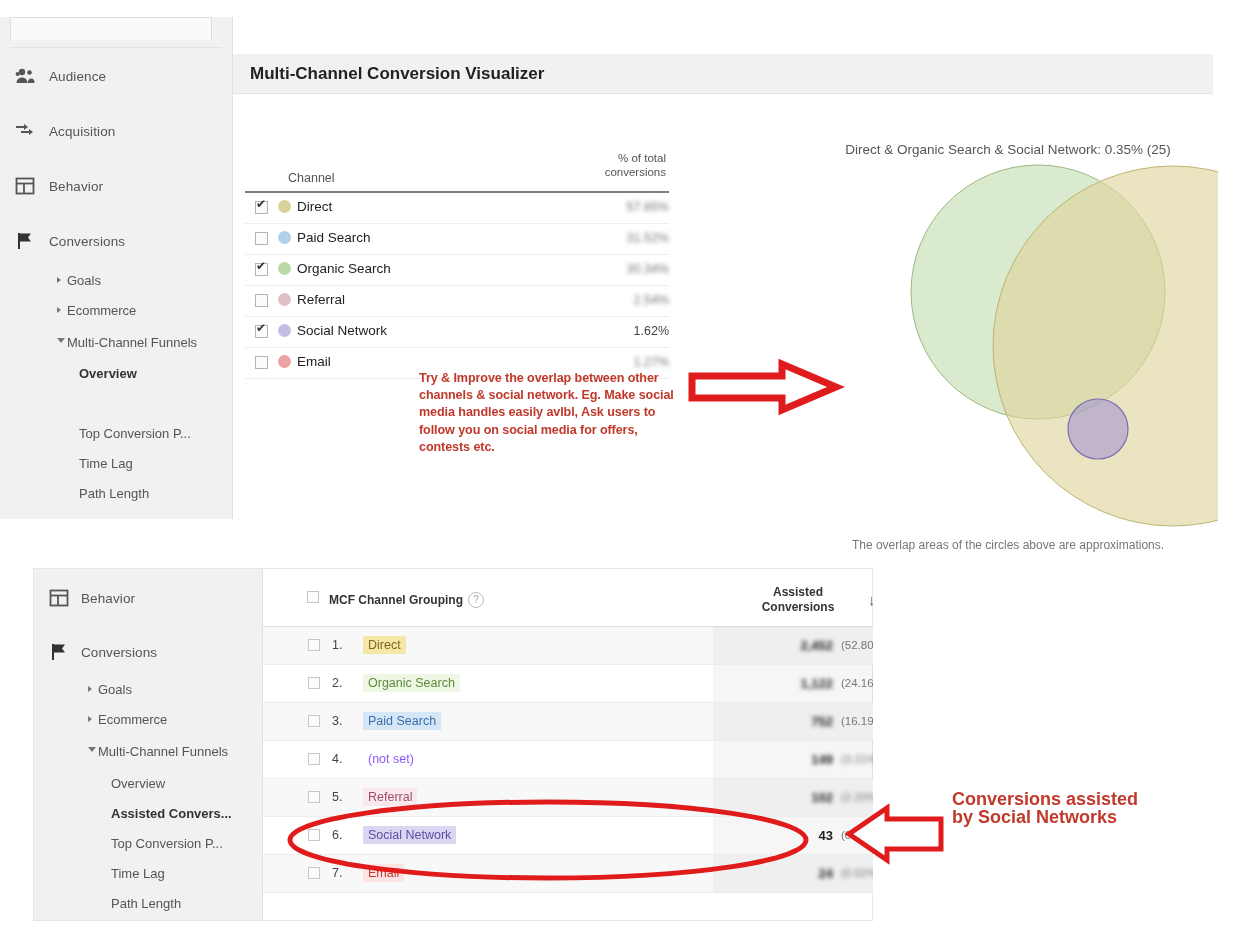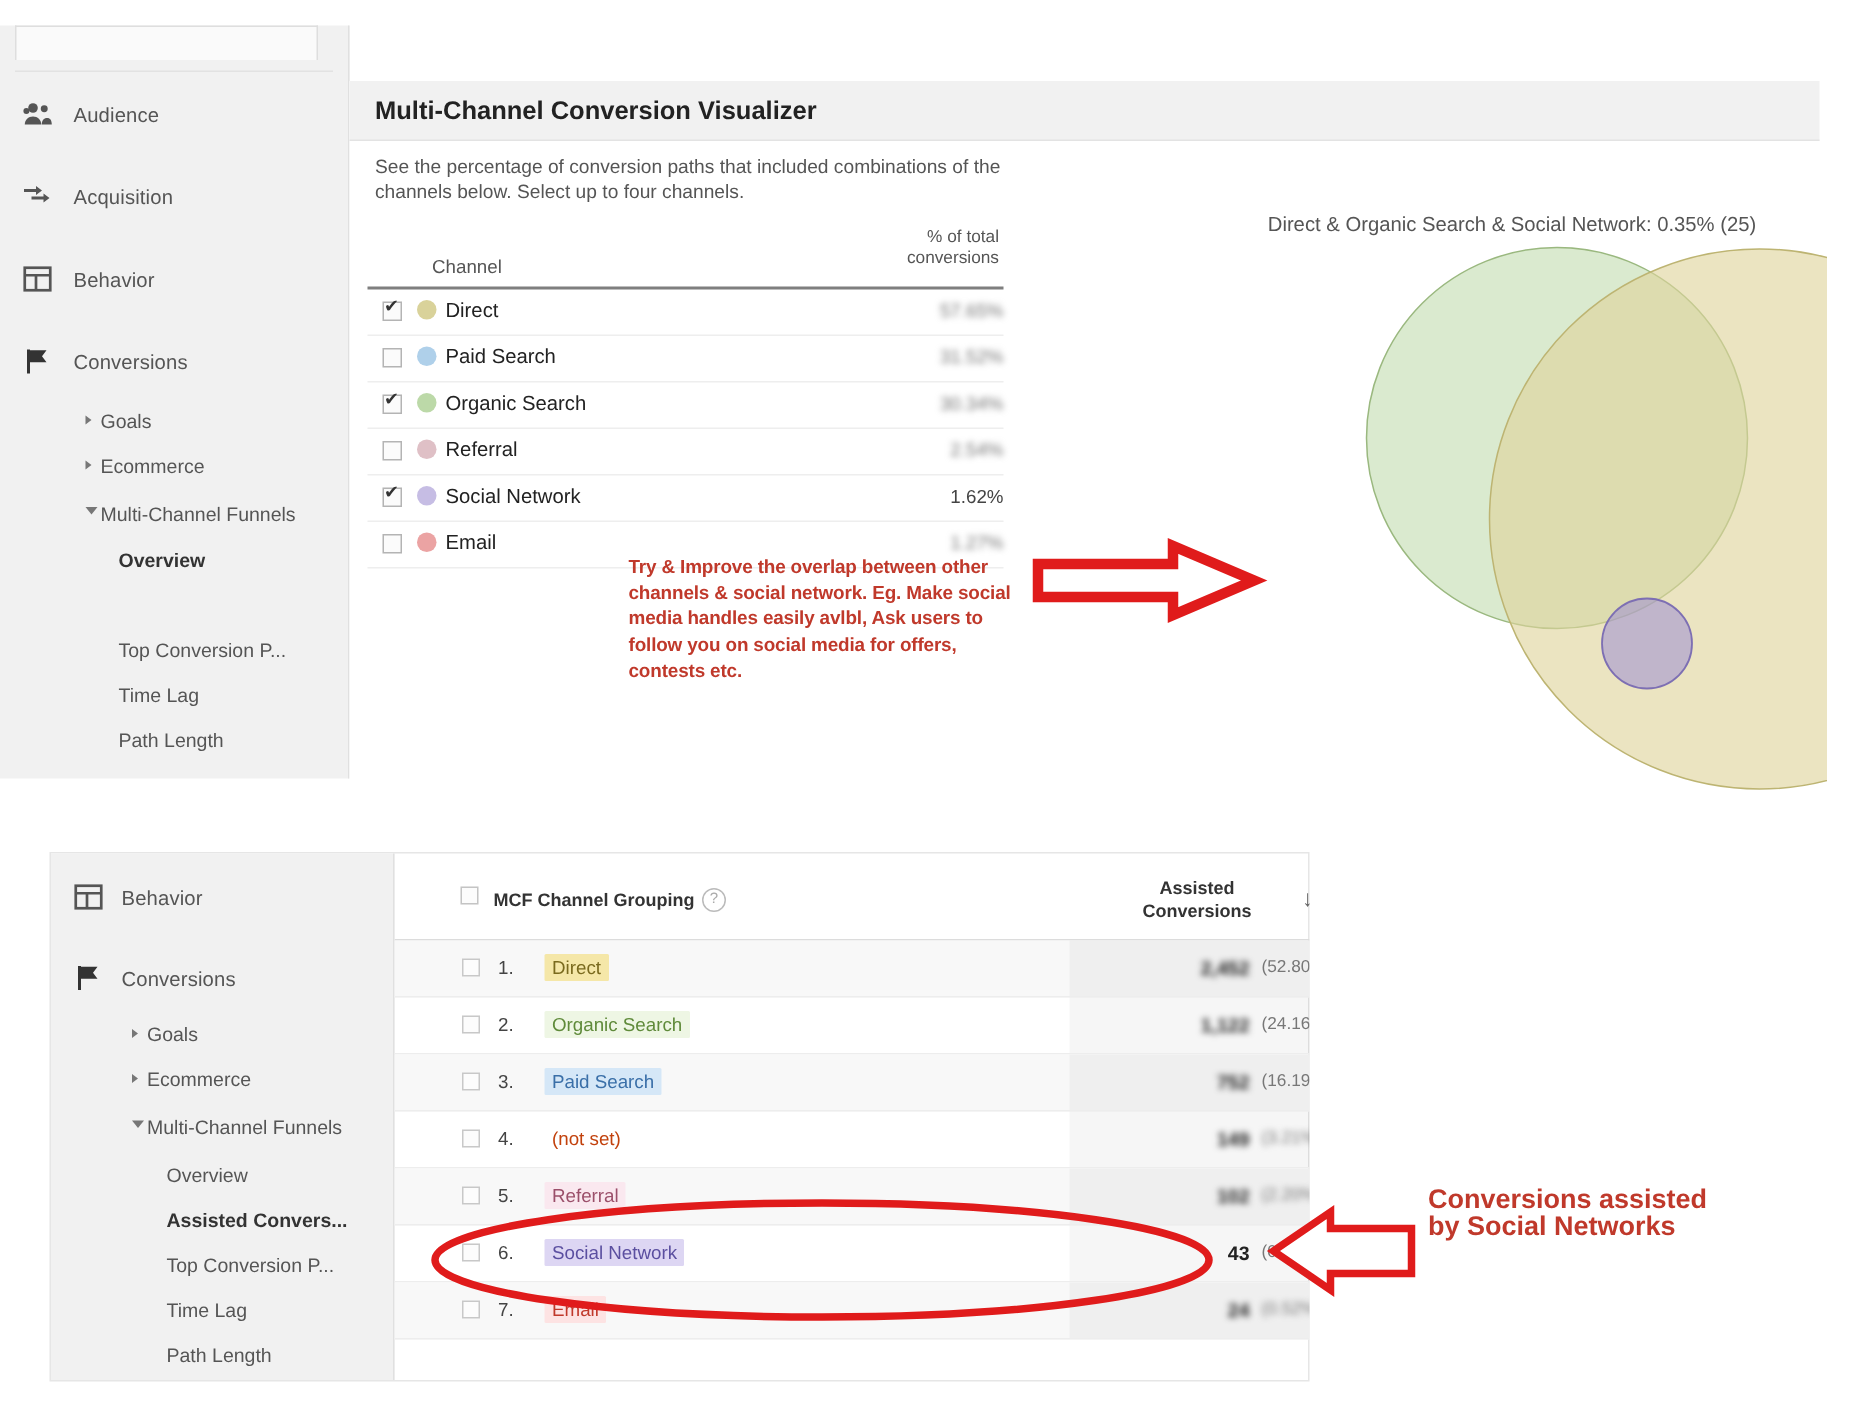--- a/index.html
+++ b/index.html
@@ -471,21 +471,20 @@
       <span class="nav-lbl">Time Lag</span>
     </div>
     <div class="nav-leaf" style="top:461px">
       <span class="nav-lbl">Path Length</span>
     </div>
   </div>
 
   <div id="report-card">
     <div id="report-header"></div>
     <div id="report-title">Multi-Channel Conversion Visualizer</div>
-    <div id="report-desc">See the percentage of conversion paths that included combinations of the channels below. Select up to four channels.</div>
 
     <div id="channel-table">
       <div id="channel-thead">
         <span id="ch-head-channel">Channel</span>
         <span id="ch-head-pct">
           <span>% of total</span><br>
           <span>conversions</span>
         </span>
       </div>
 
@@ -528,20 +527,21 @@
     </div>
 
     <div id="venn-title">Direct &amp; Organic Search &amp; Social Network: 0.35% (25)</div>
 
     <svg id="venn-svg" width="440" height="375">
       <circle cx="260" cy="128" r="127" fill="#bcd9a8" fill-opacity="0.55" stroke="#9ab87f" stroke-width="1"></circle>
       <circle cx="395" cy="182" r="180" fill="#dfd49b" fill-opacity="0.62" stroke="#bdb472" stroke-width="1"></circle>
       <circle cx="320" cy="265" r="30" fill="#9a8ad4" fill-opacity="0.52" stroke="#7d6fb3" stroke-width="1.2"></circle>
     </svg>
 
+    <div id="venn-caption">The overlap areas of the circles above are approximations.</div>
   </div>
 
   <div id="anno-top">Try &amp; Improve the overlap between other channels &amp; social network. Eg. Make social media handles easily avlbl, Ask users to follow you on social media for offers, contests etc.</div>
 
   <svg id="arrow-top" width="170" height="58">
     <path d="M6 18 L96 18 L96 6 L150 29 L96 52 L96 40 L6 40 Z" fill="#ffffff" stroke="#e01b1b" stroke-width="7" stroke-linejoin="miter"></path>
   </svg>
 </div>
 
 <div id="bottom-panel">
@@ -638,21 +638,21 @@
       <span class="as-name" style="background:#d5e7f7;color:#3a6fa8">Paid Search</span>
       <span class="as-val blur-s">752</span>
       <span class="as-pct">(16.19%)</span>
 
     </div>
 
     <div class="as-row">
       <span class="as-metric-bg"></span>
       <span class="as-cb"></span>
       <span class="as-idx">4.</span>
-      <span class="as-name" style="background:transparent;color:#c2410c">(not set)</span>
+      <span class="as-name" style="background:transparent;color:#8b5cf6">(not set)</span>
       <span class="as-val blur-s">149</span>
       <span class="as-pct blur-s">(3.21%)</span>
 
     </div>
 
     <div class="as-row odd">
       <span class="as-metric-bg"></span>
       <span class="as-cb"></span>
       <span class="as-idx">5.</span>
       <span class="as-name" style="background:#fae8ef;color:#9b4f6a">Referral</span>

